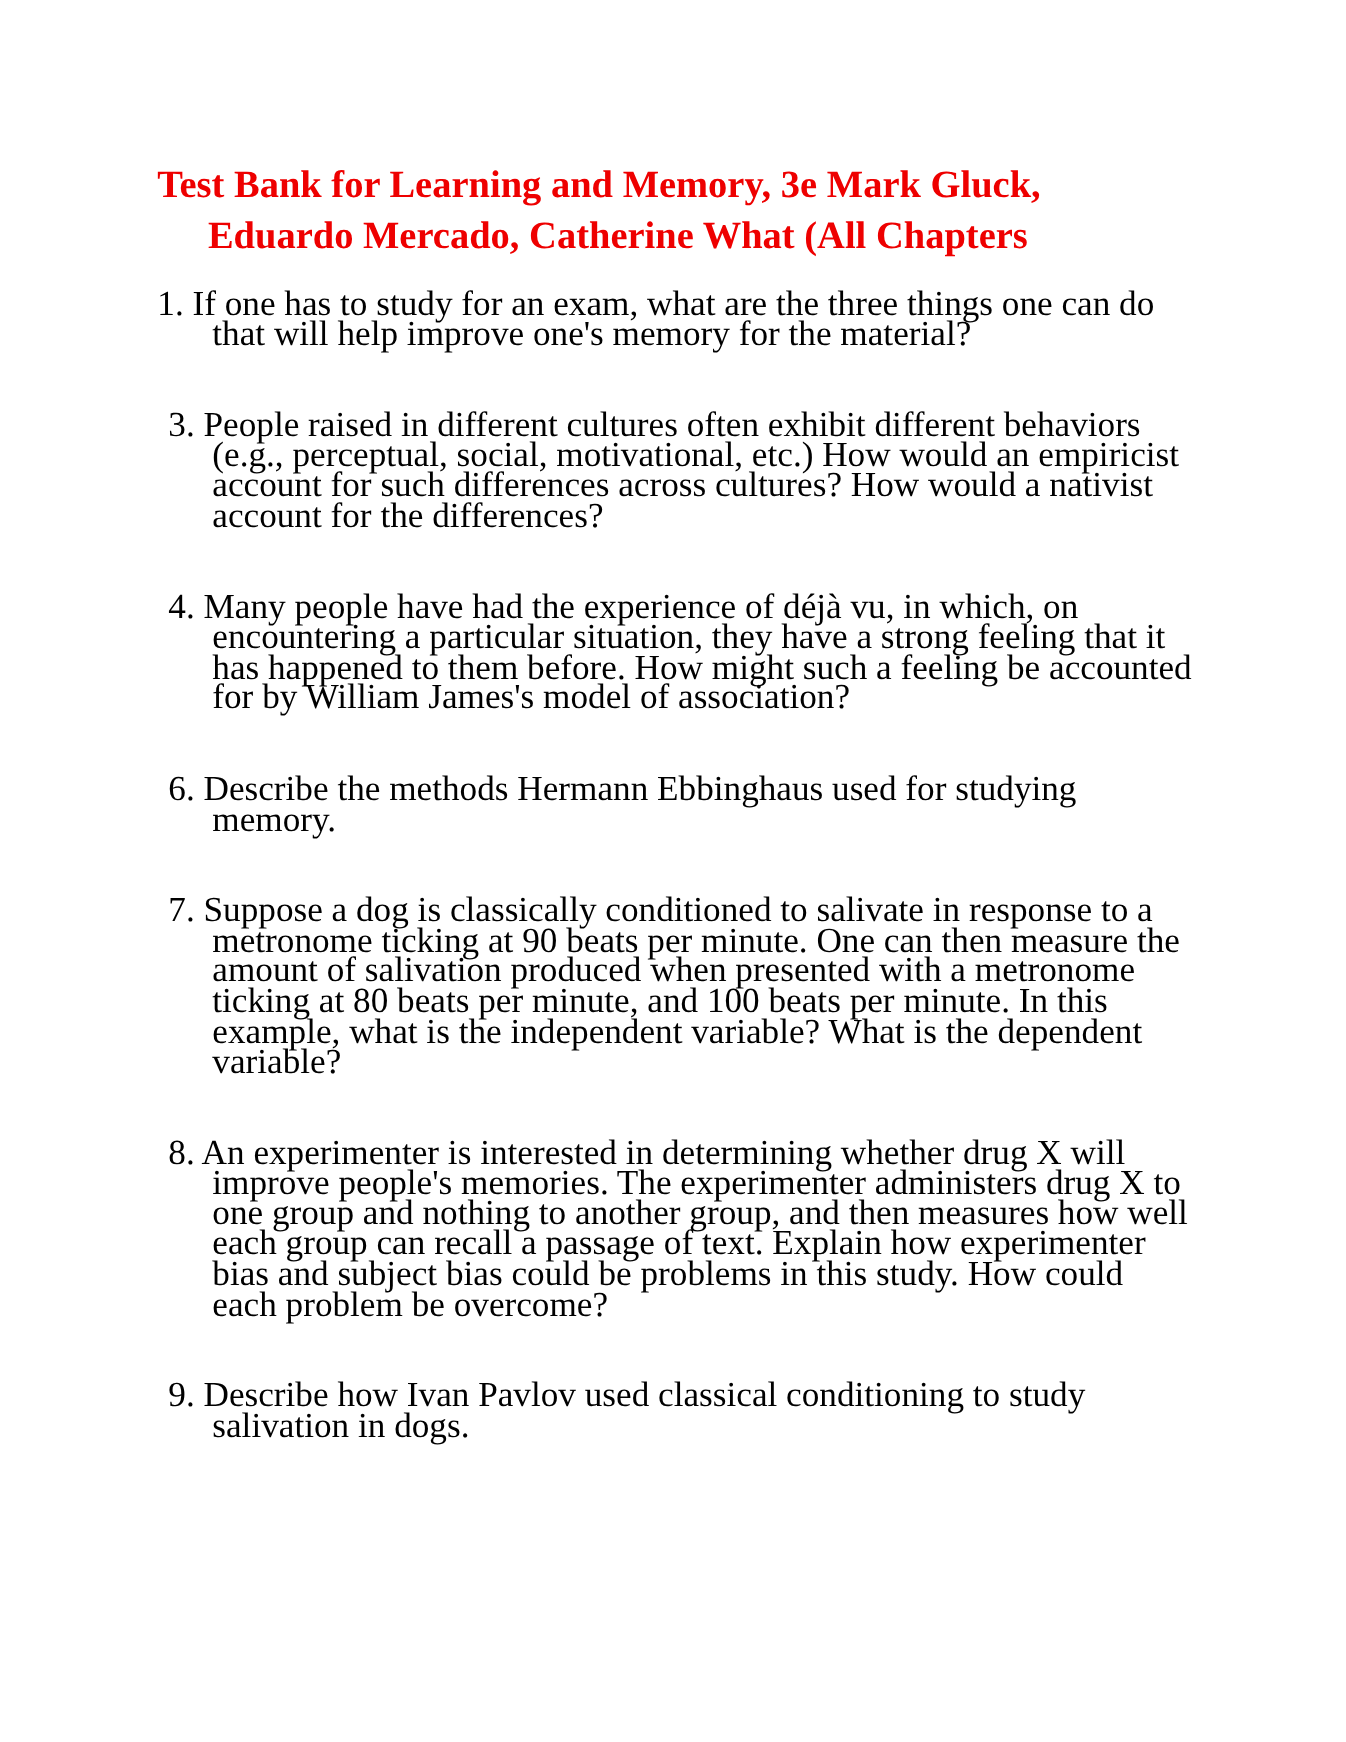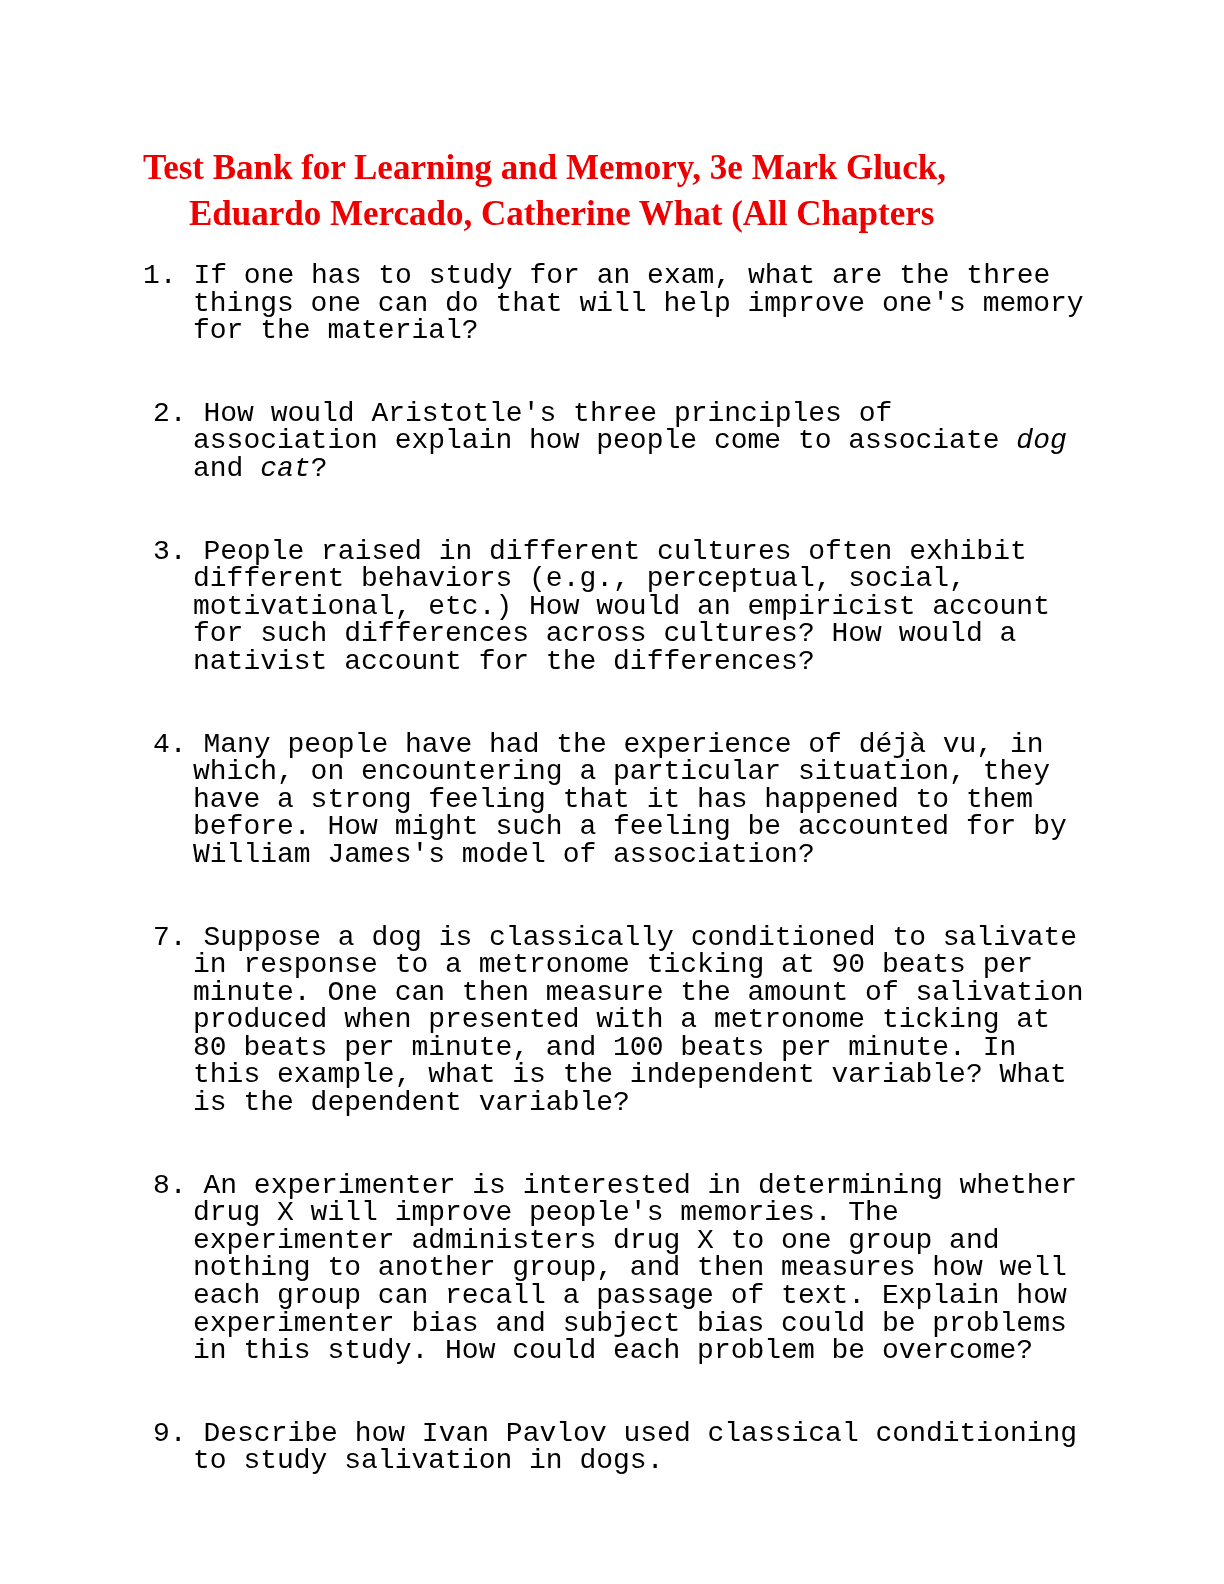--- a/index.html
+++ b/index.html
@@ -26,41 +26,40 @@
     line-height: 46px;
     margin: 0 0 25px 0;
     max-width: 944px;
     padding-left: 46px;   
     text-indent: -46px;   
   }
   .questions {
     max-width: 942px;
   }
   p.question {
-    font-size: 28px;
+    font-size: 32px;
     line-height: 27.6px;
     margin: 0 0 55px 0;
     padding-left: 50px;   
     text-indent: -40px;   
-    font-family: Liberation Mono, monospace;
   }
   p.question.flush {
     text-indent: -50px;   
   }
   .italic {
     font-style: italic;
   }
 </style>
 </head>
 <body>
 
 <div class="page">
   <h1 class="doc-title" style="color: rgb(238, 0, 0);"><span>Test Bank for Learning and Memory, 3e Mark Gluck,</span><br><span>Eduardo Mercado, Catherine What (All Chapters</span><br></h1>
   <div class="questions">
       <p class="question flush"><span>1.</span> <span>If one has to study for an exam, what are the three things one can do that will help improve one's memory for the material?</span></p>
-      <p class="question"><span>2.</span> <span>How would Aristotle's three principles of association explain how people come to associate </span><span class="italic">dog</span><span> and </span><span class="italic">cat</span><span>?</span></p>
       <p class="question"><span>3.</span> <span>People raised in different cultures often exhibit different behaviors (e.g., perceptual, social, motivational, etc.) How would an empiricist account for such differences across cultures? How would a nativist account for the differences?</span></p>
       <p class="question"><span>4.</span> <span>Many people have had the experience of déjà vu, in which, on encountering a particular situation, they have a strong feeling that it has happened to them before. How might such a feeling be accounted for by William James's model of association?</span></p>
+      <p class="question"><span>6.</span> <span>Describe the methods Hermann Ebbinghaus used for studying memory.</span></p>
       <p class="question"><span>7.</span> <span>Suppose a dog is classically conditioned to salivate in response to a metronome ticking at 90 beats per minute. One can then measure the amount of salivation produced when presented with a metronome ticking at 80 beats per minute, and 100 beats per minute. In this example, what is the independent variable? What is the dependent variable?</span></p>
       <p class="question"><span>8.</span> <span>An experimenter is interested in determining whether drug X will improve people's memories. The experimenter administers drug X to one group and nothing to another group, and then measures how well each group can recall a passage of text. Explain how experimenter bias and subject bias could be problems in this study. How could each problem be overcome?</span></p>
       <p class="question"><span>9.</span> <span>Describe how Ivan Pavlov used classical conditioning to study salivation in dogs.</span></p>
     </div>
 </div>
 
 </body></html>

